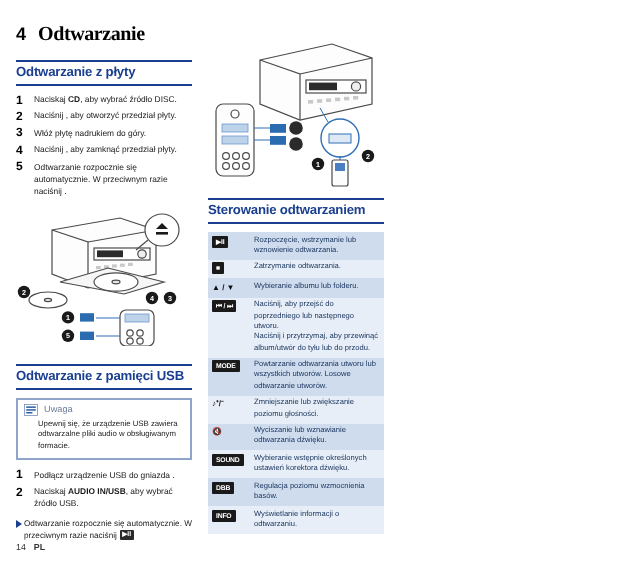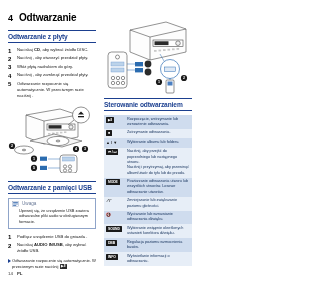--- a/index.html
+++ b/index.html
@@ -14,21 +14,21 @@
   
   .col-left  { position: absolute; left: 8px;  top: 12px; width: 88px; }
   .col-right { position: absolute; left: 104px; top: 12px; width: 88px; }
 
   
   .chapter { display: flex; align-items: baseline; gap: 6px; margin-bottom: 7px; }
   .chapter-num {
     font-size: 9px; font-weight: bold; color: #000;
   }
   .chapter-title {
-    font-size: 10px; font-weight: bold; color: #000; letter-spacing: -0.2px;
+    font-size: 10px; font-weight: bold; color: #000; letter-spacing: -0.2px; font-family: Liberation Serif, serif;
   }
 
   
   .sec {
     border-top: 1px solid #1b3f8f;
     border-bottom: 1px solid #1b3f8f;
     padding: 2px 0 2px 0;
     margin-bottom: 4px;
   }
   .sec-title {

